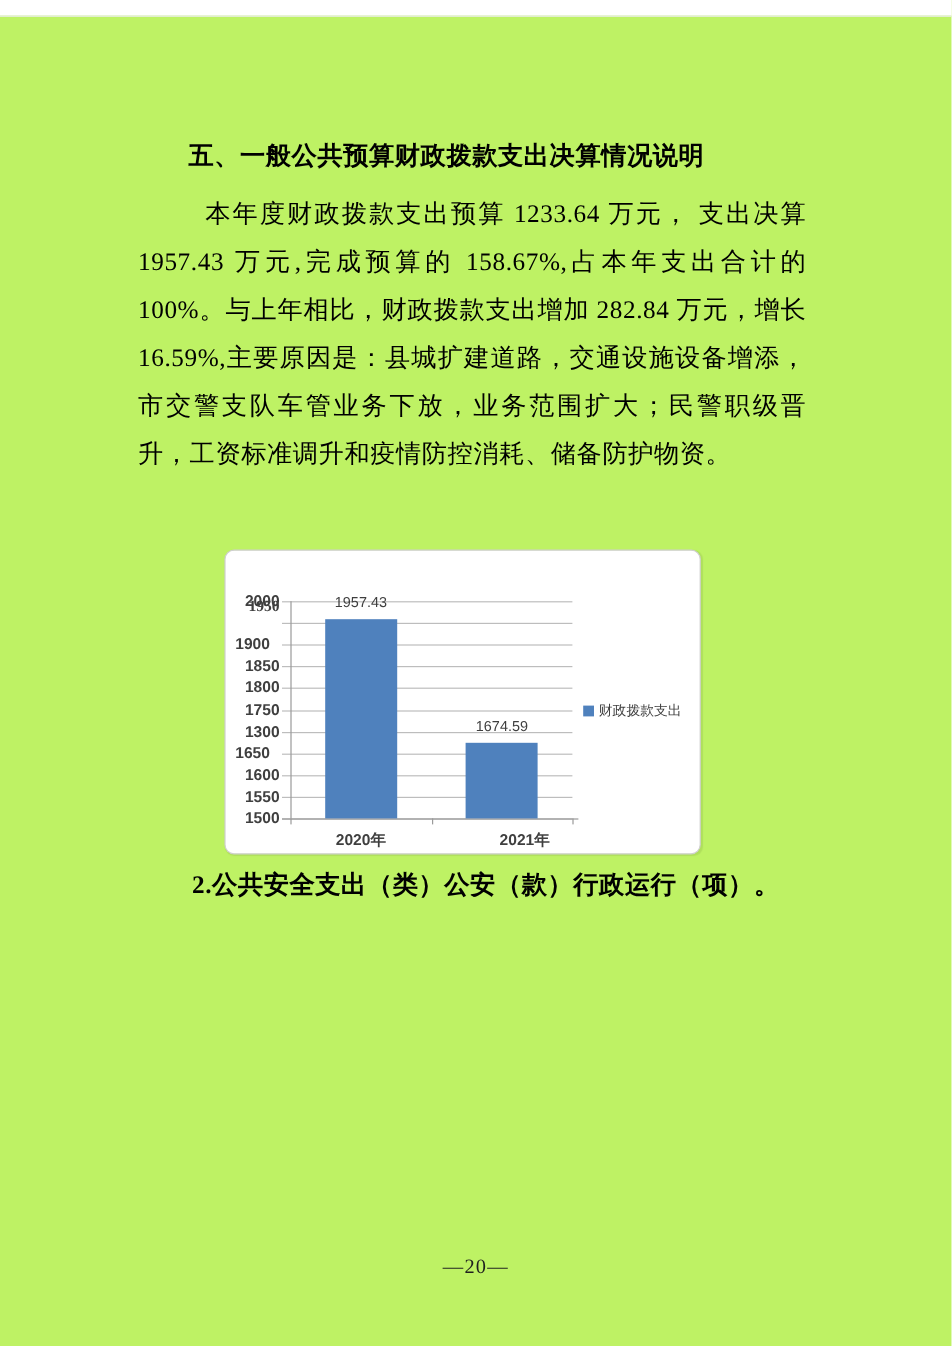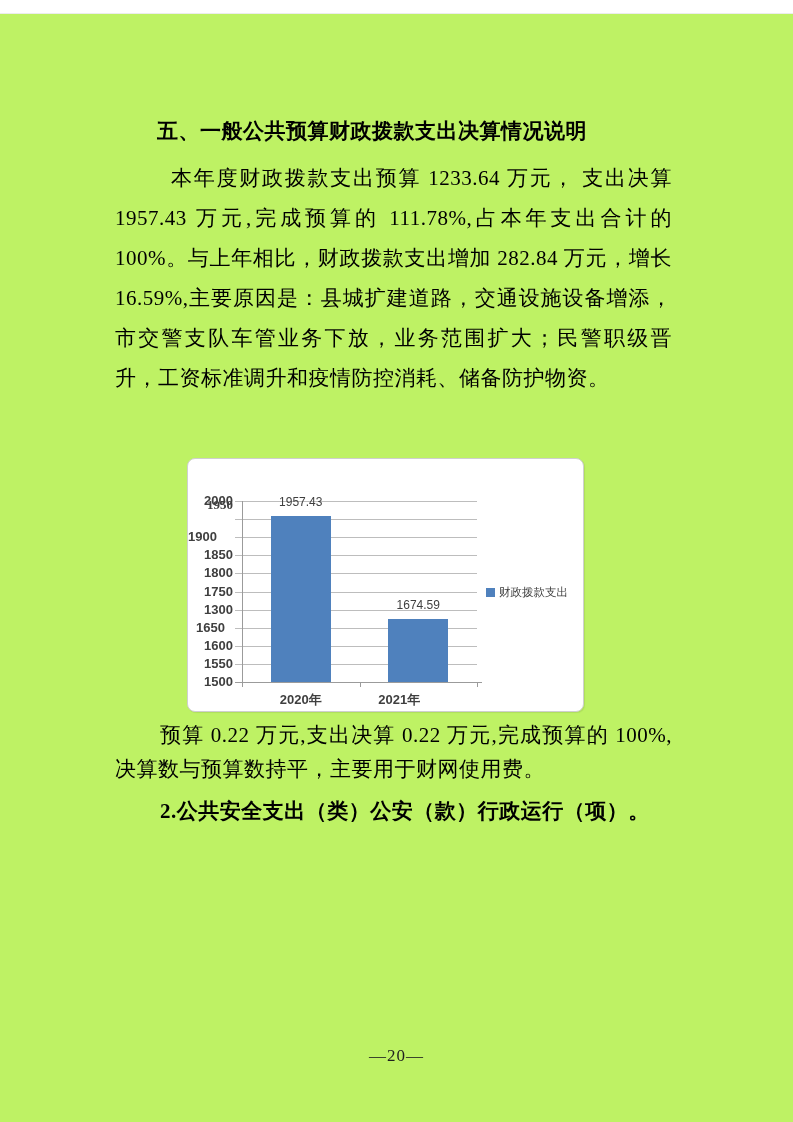--- a/index.html
+++ b/index.html
@@ -99,30 +99,30 @@
   }
 </style>
 </head>
 <body>
 
 <div class="page">
   <div class="content">
 
     <h2 class="section-title">五、一般公共预算财政拨款支出决算情况说明</h2>
 
-    <p class="body-text p-summary">本年度财政拨款支出预算 1233.64 万元， 支出决算 1957.43 万元,完成预算的 111.78%,占本年支出合计的 100%。与上年相比，财政拨款支出增加 282.84 万元，增长 16.59%,主要原因是：县城扩建道路，交通设施设备增添，市交警支队车管业务下放，业务范围扩大；民警职级晋升，工资标准调升和疫情防控消耗、储备防护物资。</p>
+    <p class="body-text p-summary">本年度财政拨款支出预算 1233.64 万元， 支出决算 1957.43 万元,完成预算的 158.67%,占本年支出合计的 100%。与上年相比，财政拨款支出增加 282.84 万元，增长 16.59%,主要原因是：县城扩建道路，交通设施设备增添，市交警支队车管业务下放，业务范围扩大；民警职级晋升，工资标准调升和疫情防控消耗、储备防护物资。</p>
 
     <div class="chart-frame">
       <div class="plot-area" id="plot">
           <div style="position: absolute; left: 47px; width: 242px; top: 42px; height: 1px; background: rgb(189, 189, 189);"></div>
           <div class="ytick" style="position: absolute; left: 0px; width: 45px; top: 34px; text-align: right;">2000</div>
           <div style="position: absolute; left: 47px; width: 242px; top: 60.1px; height: 1px; background: rgb(189, 189, 189);"></div>
           <div class="ytick" style="position: absolute; left: 0px; width: 45px; top: 38px; text-align: right; font-family: Liberation Serif, serif;">1950</div>
           <div style="position: absolute; left: 47px; width: 242px; top: 78.2px; height: 1px; background: rgb(189, 189, 189);"></div>
-          <div class="ytick" style="position: absolute; left: 0px; width: 45px; top: 70.2px; text-align: left;">1900</div>
+          <div class="ytick" style="position: absolute; left: 0px; width: 45px; top: 70.2px; text-align: center;">1900</div>
           <div style="position: absolute; left: 47px; width: 242px; top: 96.3px; height: 1px; background: rgb(189, 189, 189);"></div>
           <div class="ytick" style="position: absolute; left: 0px; width: 45px; top: 88.3px; text-align: right;">1850</div>
           <div style="position: absolute; left: 47px; width: 242px; top: 114.4px; height: 1px; background: rgb(189, 189, 189);"></div>
           <div class="ytick" style="position: absolute; left: 0px; width: 45px; top: 106.4px; text-align: right;">1800</div>
           <div style="position: absolute; left: 47px; width: 242px; top: 132.5px; height: 1px; background: rgb(189, 189, 189);"></div>
           <div class="ytick" style="position: absolute; left: 0px; width: 45px; top: 124.5px; text-align: right;">1750</div>
           <div style="position: absolute; left: 47px; width: 242px; top: 150.6px; height: 1px; background: rgb(189, 189, 189);"></div>
           <div class="ytick" style="position: absolute; left: 0px; width: 45px; top: 142.6px; text-align: right;">1300</div>
           <div style="position: absolute; left: 47px; width: 242px; top: 168.7px; height: 1px; background: rgb(189, 189, 189);"></div>
           <div class="ytick" style="position: absolute; left: 0px; width: 45px; top: 160.7px; text-align: center;">1650</div>
@@ -135,28 +135,27 @@
           <div style="position: absolute; left: 54px; top: 42px; width: 1px; height: 181px; background: rgb(155, 155, 155);"></div>
           <div style="position: absolute; left: 47px; top: 223px; width: 247px; height: 1px; background: rgb(155, 155, 155);"></div>
           <div style="position: absolute; left: 54px; top: 223px; width: 1px; height: 5px; background: rgb(155, 155, 155);"></div>
           <div style="position: absolute; left: 171.5px; top: 223px; width: 1px; height: 5px; background: rgb(155, 155, 155);"></div>
           <div style="position: absolute; left: 289px; top: 223px; width: 1px; height: 5px; background: rgb(155, 155, 155);"></div>
           <div style="position: absolute; left: 82.75px; width: 60px; top: 57.4103px; height: 165.59px; background: rgb(79, 129, 189);"></div>
           <div class="vlabel" style="position: absolute; left: 72.75px; width: 80px; top: 36.4103px; text-align: center;">1957.43</div>
           <div class="xlabel" style="position: absolute; left: 72.75px; width: 80px; top: 232px; text-align: center;">2020年</div>
           <div style="position: absolute; left: 200.25px; width: 60px; top: 159.798px; height: 63.2016px; background: rgb(79, 129, 189);"></div>
           <div class="vlabel" style="position: absolute; left: 190.25px; width: 80px; top: 138.798px; text-align: center;">1674.59</div>
-          <div class="xlabel" style="position: absolute; left: 190.25px; width: 80px; top: 232px; text-align: left;">2021年</div>
+          <div class="xlabel" style="position: absolute; left: 190.25px; width: 80px; top: 232px; text-align: right;">2021年</div>
         </div>
       <div class="legend">
         <span class="swatch" id="legend-swatch" style="background: rgb(79, 129, 189);"></span>
         <span class="legend-text">财政拨款支出</span>
       </div>
     </div>
 
 
-    <p class="item-para">预算 0.22 万元,支出决算 0.22 万元,完成预算的 100%,决算数与预算数持平，主要用于财网使用费。</p>
 
     <p class="item-title t2">2.公共安全支出（类）公安（款）行政运行（项）。</p>
   </div>
 
   <div class="footer">—20—</div>
 </div>
 
 </body></html>

